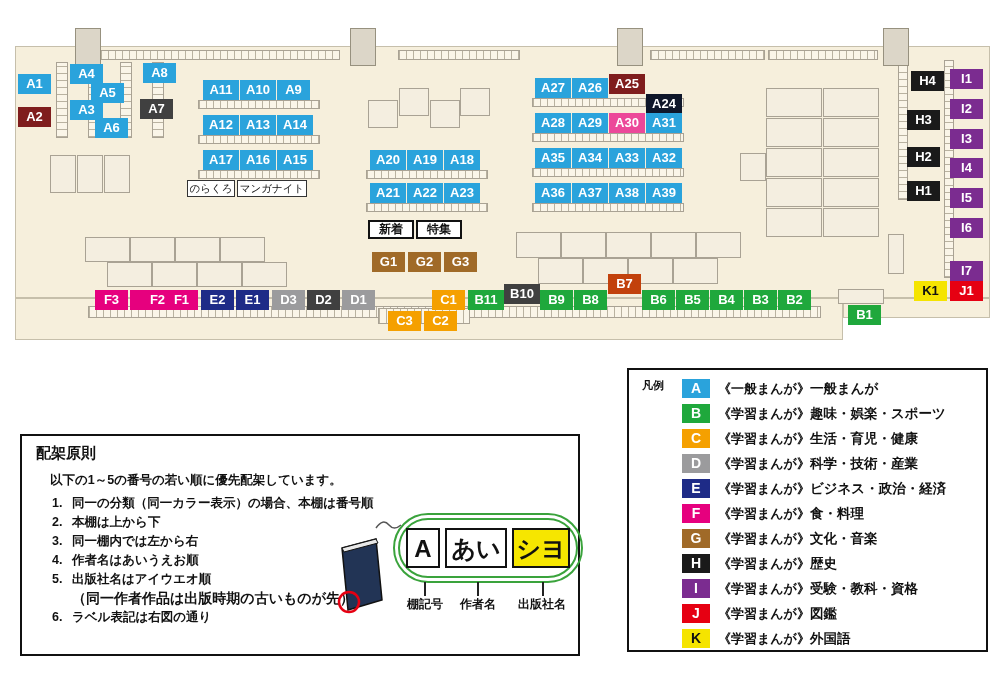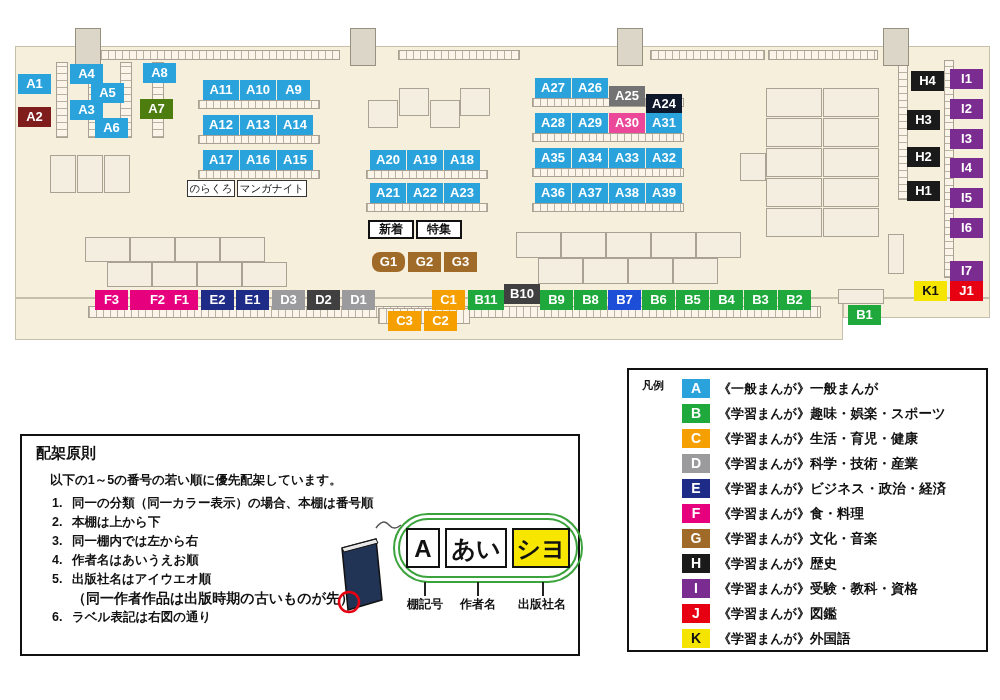--- a/index.html
+++ b/index.html
@@ -130,53 +130,53 @@
     <div class="pillar" style="left: 350px; top: 28px; width: 26px; height: 38px;"></div>
     <div class="pillar" style="left: 617px; top: 28px; width: 26px; height: 38px;"></div>
     <div class="pillar" style="left: 883px; top: 28px; width: 26px; height: 38px;"></div>
     <div class="slabel" style="left: 18px; top: 74px; width: 33px; background: rgb(42, 163, 220);">A1</div>
     <div class="slabel" style="left: 18px; top: 107px; width: 33px; background: #7f1d1d;">A2</div>
     <div class="slabel" style="left: 70px; top: 64px; width: 33px; background: rgb(42, 163, 220);">A4</div>
     <div class="slabel" style="left: 91px; top: 83px; width: 33px; background: rgb(42, 163, 220);">A5</div>
     <div class="slabel" style="left: 70px; top: 100px; width: 33px; background: rgb(42, 163, 220);">A3</div>
     <div class="slabel" style="left: 95px; top: 118px; width: 33px; background: rgb(42, 163, 220);">A6</div>
     <div class="slabel" style="left: 143px; top: 63px; width: 33px; background: rgb(42, 163, 220);">A8</div>
-    <div class="slabel" style="left: 140px; top: 99px; width: 33px; background: #4d7c0f;">A7</div>
+    <div class="slabel" style="left: 140px; top: 99px; width: 33px; background: #404040;">A7</div>
     <div class="slabel" style="left: 203px; top: 80px; width: 36px; background: rgb(42, 163, 220);">A11</div>
     <div class="slabel" style="left: 240px; top: 80px; width: 36px; background: rgb(42, 163, 220);">A10</div>
     <div class="slabel" style="left: 277px; top: 80px; width: 33px; background: rgb(42, 163, 220);">A9</div>
     <div class="slabel" style="left: 203px; top: 115px; width: 36px; background: rgb(42, 163, 220);">A12</div>
     <div class="slabel" style="left: 240px; top: 115px; width: 36px; background: rgb(42, 163, 220);">A13</div>
     <div class="slabel" style="left: 277px; top: 115px; width: 36px; background: rgb(42, 163, 220);">A14</div>
     <div class="slabel" style="left: 203px; top: 150px; width: 36px; background: rgb(42, 163, 220);">A17</div>
     <div class="slabel" style="left: 240px; top: 150px; width: 36px; background: rgb(42, 163, 220);">A16</div>
     <div class="slabel" style="left: 277px; top: 150px; width: 36px; background: rgb(42, 163, 220);">A15</div>
     <div class="slabel" style="left: 370px; top: 150px; width: 36px; background: rgb(42, 163, 220);">A20</div>
     <div class="slabel" style="left: 407px; top: 150px; width: 36px; background: rgb(42, 163, 220);">A19</div>
     <div class="slabel" style="left: 444px; top: 150px; width: 36px; background: rgb(42, 163, 220);">A18</div>
     <div class="slabel" style="left: 370px; top: 183px; width: 36px; background: rgb(42, 163, 220);">A21</div>
     <div class="slabel" style="left: 407px; top: 183px; width: 36px; background: rgb(42, 163, 220);">A22</div>
     <div class="slabel" style="left: 444px; top: 183px; width: 36px; background: rgb(42, 163, 220);">A23</div>
     <div class="slabel" style="left: 535px; top: 78px; width: 36px; background: rgb(42, 163, 220);">A27</div>
     <div class="slabel" style="left: 572px; top: 78px; width: 36px; background: rgb(42, 163, 220);">A26</div>
-    <div class="slabel" style="left: 609px; top: 86px; width: 36px; background: #737373;">A25</div>
+    <div class="slabel" style="left: 609px; top: 74px; width: 36px; background: #7f1d1d;">A25</div>
     <div class="slabel" style="left: 646px; top: 94px; width: 36px; background: #0f172a;">A24</div>
     <div class="slabel" style="left: 535px; top: 113px; width: 36px; background: rgb(42, 163, 220);">A28</div>
     <div class="slabel" style="left: 572px; top: 113px; width: 36px; background: rgb(42, 163, 220);">A29</div>
     <div class="slabel" style="left: 609px; top: 113px; width: 36px; background: #ec4899;">A30</div>
     <div class="slabel" style="left: 646px; top: 113px; width: 36px; background: rgb(42, 163, 220);">A31</div>
     <div class="slabel" style="left: 535px; top: 148px; width: 36px; background: rgb(42, 163, 220);">A35</div>
     <div class="slabel" style="left: 572px; top: 148px; width: 36px; background: rgb(42, 163, 220);">A34</div>
     <div class="slabel" style="left: 609px; top: 148px; width: 36px; background: rgb(42, 163, 220);">A33</div>
     <div class="slabel" style="left: 646px; top: 148px; width: 36px; background: rgb(42, 163, 220);">A32</div>
     <div class="slabel" style="left: 535px; top: 183px; width: 36px; background: rgb(42, 163, 220);">A36</div>
     <div class="slabel" style="left: 572px; top: 183px; width: 36px; background: rgb(42, 163, 220);">A37</div>
     <div class="slabel" style="left: 609px; top: 183px; width: 36px; background: rgb(42, 163, 220);">A38</div>
     <div class="slabel" style="left: 646px; top: 183px; width: 36px; background: rgb(42, 163, 220);">A39</div>
-    <div class="slabel" style="left: 372px; top: 252px; width: 33px; background: rgb(160, 106, 40); border-radius: 8px;">G1</div>
+    <div class="slabel" style="left: 372px; top: 252px; width: 33px; background: rgb(160, 106, 40);">G1</div>
     <div class="slabel" style="left: 408px; top: 252px; width: 33px; background: rgb(160, 106, 40);">G2</div>
     <div class="slabel" style="left: 444px; top: 252px; width: 33px; background: rgb(160, 106, 40);">G3</div>
     <div class="slabel" style="left: 911px; top: 71px; width: 33px; background: rgb(26, 26, 26);">H4</div>
     <div class="slabel" style="left: 907px; top: 110px; width: 33px; background: rgb(26, 26, 26);">H3</div>
     <div class="slabel" style="left: 907px; top: 147px; width: 33px; background: rgb(26, 26, 26);">H2</div>
     <div class="slabel" style="left: 907px; top: 181px; width: 33px; background: rgb(26, 26, 26);">H1</div>
     <div class="slabel" style="left: 950px; top: 69px; width: 33px; background: rgb(123, 44, 144);">I1</div>
     <div class="slabel" style="left: 950px; top: 99px; width: 33px; background: rgb(123, 44, 144);">I2</div>
     <div class="slabel" style="left: 950px; top: 129px; width: 33px; background: rgb(123, 44, 144);">I3</div>
     <div class="slabel" style="left: 950px; top: 158px; width: 33px; background: rgb(123, 44, 144);">I4</div>
@@ -191,21 +191,21 @@
     <div class="slabel" style="left: 201px; top: 290px; width: 33px; background: rgb(30, 43, 135);">E2</div>
     <div class="slabel" style="left: 236px; top: 290px; width: 33px; background: rgb(30, 43, 135);">E1</div>
     <div class="slabel" style="left: 272px; top: 290px; width: 33px; background: rgb(155, 155, 157);">D3</div>
     <div class="slabel" style="left: 307px; top: 290px; width: 33px; background: #404040;">D2</div>
     <div class="slabel" style="left: 342px; top: 290px; width: 33px; background: rgb(155, 155, 157);">D1</div>
     <div class="slabel" style="left: 432px; top: 290px; width: 33px; background: rgb(245, 160, 0);">C1</div>
     <div class="slabel" style="left: 468px; top: 290px; width: 36px; background: rgb(31, 168, 60);">B11</div>
     <div class="slabel" style="left: 504px; top: 284px; width: 36px; background: #404040;">B10</div>
     <div class="slabel" style="left: 540px; top: 290px; width: 33px; background: rgb(31, 168, 60);">B9</div>
     <div class="slabel" style="left: 574px; top: 290px; width: 33px; background: rgb(31, 168, 60);">B8</div>
-    <div class="slabel" style="left: 608px; top: 290px; width: 33px; background: #1d4ed8;">B7</div>
+    <div class="slabel" style="left: 608px; top: 274px; width: 33px; background: #c2410c;">B7</div>
     <div class="slabel" style="left: 642px; top: 290px; width: 33px; background: rgb(31, 168, 60);">B6</div>
     <div class="slabel" style="left: 676px; top: 290px; width: 33px; background: rgb(31, 168, 60);">B5</div>
     <div class="slabel" style="left: 710px; top: 290px; width: 33px; background: rgb(31, 168, 60);">B4</div>
     <div class="slabel" style="left: 744px; top: 290px; width: 33px; background: rgb(31, 168, 60);">B3</div>
     <div class="slabel" style="left: 778px; top: 290px; width: 33px; background: rgb(31, 168, 60);">B2</div>
     <div class="slabel" style="left: 388px; top: 311px; width: 33px; background: rgb(245, 160, 0);">C3</div>
     <div class="slabel" style="left: 424px; top: 311px; width: 33px; background: rgb(245, 160, 0);">C2</div>
     <div class="slabel" style="left: 848px; top: 305px; width: 33px; background: rgb(31, 168, 60);">B1</div>
     <div class="sign plain" style="left: 187px; top: 180px; width: 48px;">のらくろ</div>
     <div class="sign plain" style="left: 237px; top: 180px; width: 70px;">マンガナイト</div>

